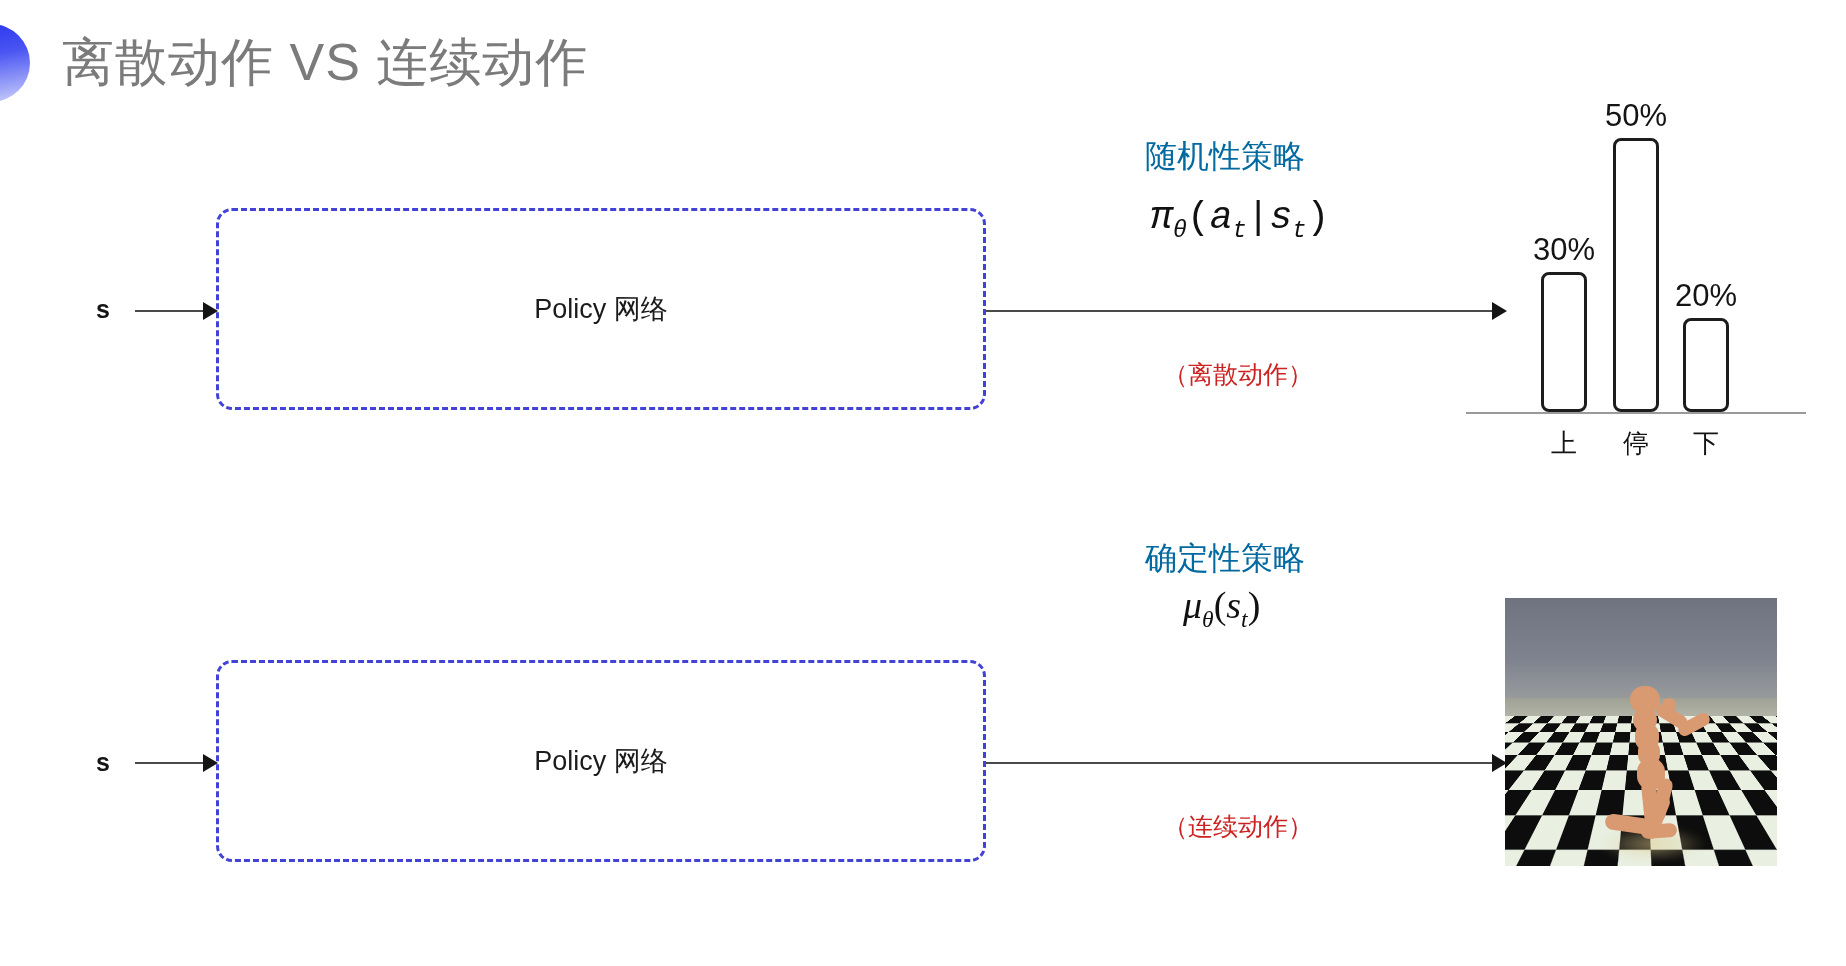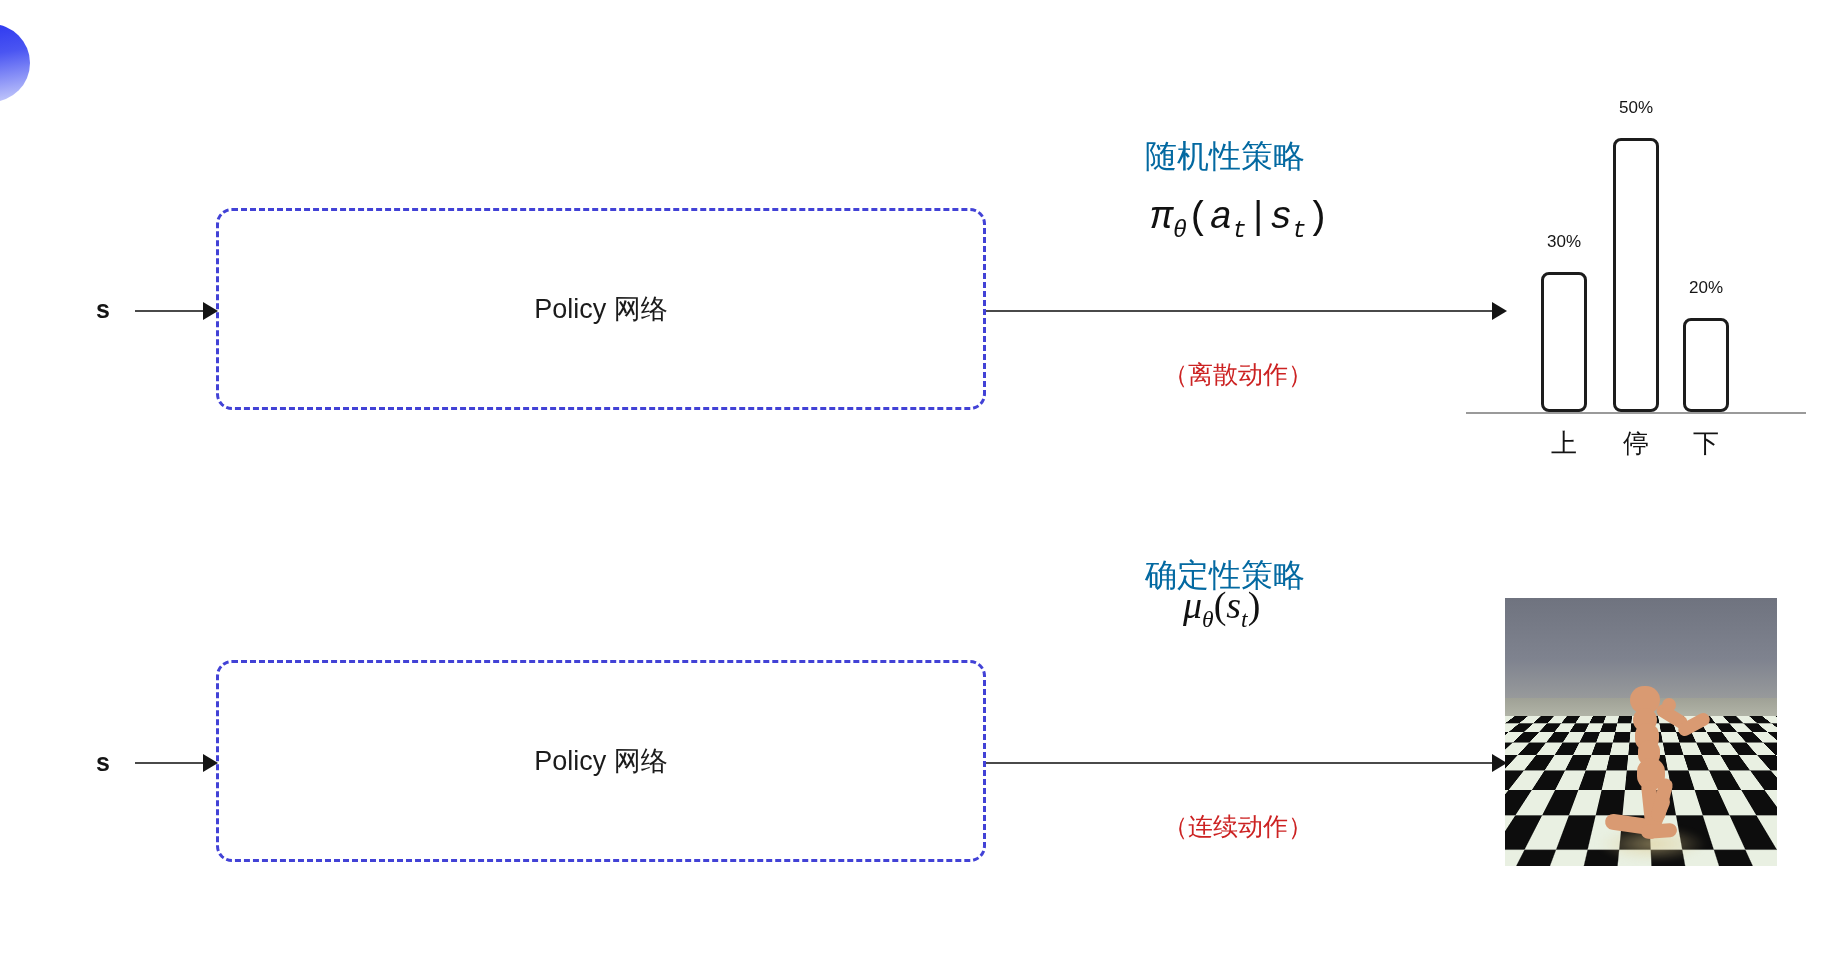--- a/index.html
+++ b/index.html
@@ -118,21 +118,21 @@
   }
   .red-note {
     position: absolute;
     font-size: 25px;
     color: #cc2222;
     white-space: nowrap;
   }
   #caption-stochastic   { left: 1145px; top: 135px; }
   #formula-stochastic   { left: 1150px; top: 196px; font-family: Liberation Mono, monospace; }
   #note-discrete        { left: 1163px; top: 358px; }
-  #caption-deterministic{ left: 1145px; top: 554px; text-align: center; }
+  #caption-deterministic{ left: 1145px; top: 537px; text-align: center; }
   #formula-deterministic{ left: 1183px; top: 583px; }
   #note-continuous      { left: 1163px; top: 810px; }
 
   
   #bar-chart {
     position: absolute;
     left: 1466px;
     top: 96px;
     width: 380px;
     height: 360px;
@@ -147,21 +147,21 @@
   }
   .bar {
     position: absolute;
     box-sizing: border-box;
     border: 3px solid #1c1c1c;
     border-radius: 8px;
     background: #ffffff;
   }
   .bar-value {
     position: absolute;
-    font-size: 17px;
+    font-size: 31px;
     color: #141414;
     white-space: nowrap;
     text-align: center;
   }
   .bar-cat {
     position: absolute;
     font-size: 26px;
     color: #141414;
     white-space: nowrap;
     text-align: center;
@@ -225,20 +225,21 @@
     height: 2px;
     background: #9a9a9a;
   }
 </style>
 </head>
 <body>
 
 <div id="slide">
 
   <div class="title-bullet"></div>
+  <div class="title-text">离散动作 VS 连续动作</div>
 
   <div class="s-label" id="s-label-top">s</div>
   <div class="arrow-line" id="arrow-in-top-line"></div>
   <div class="arrow-head" id="arrow-in-top-head"></div>
 
   <div class="policy-box" id="policy-box-top">
     <div class="policy-label">Policy 网络</div>
   </div>
 
   <div class="arrow-line" id="arrow-out-top-line"></div>

